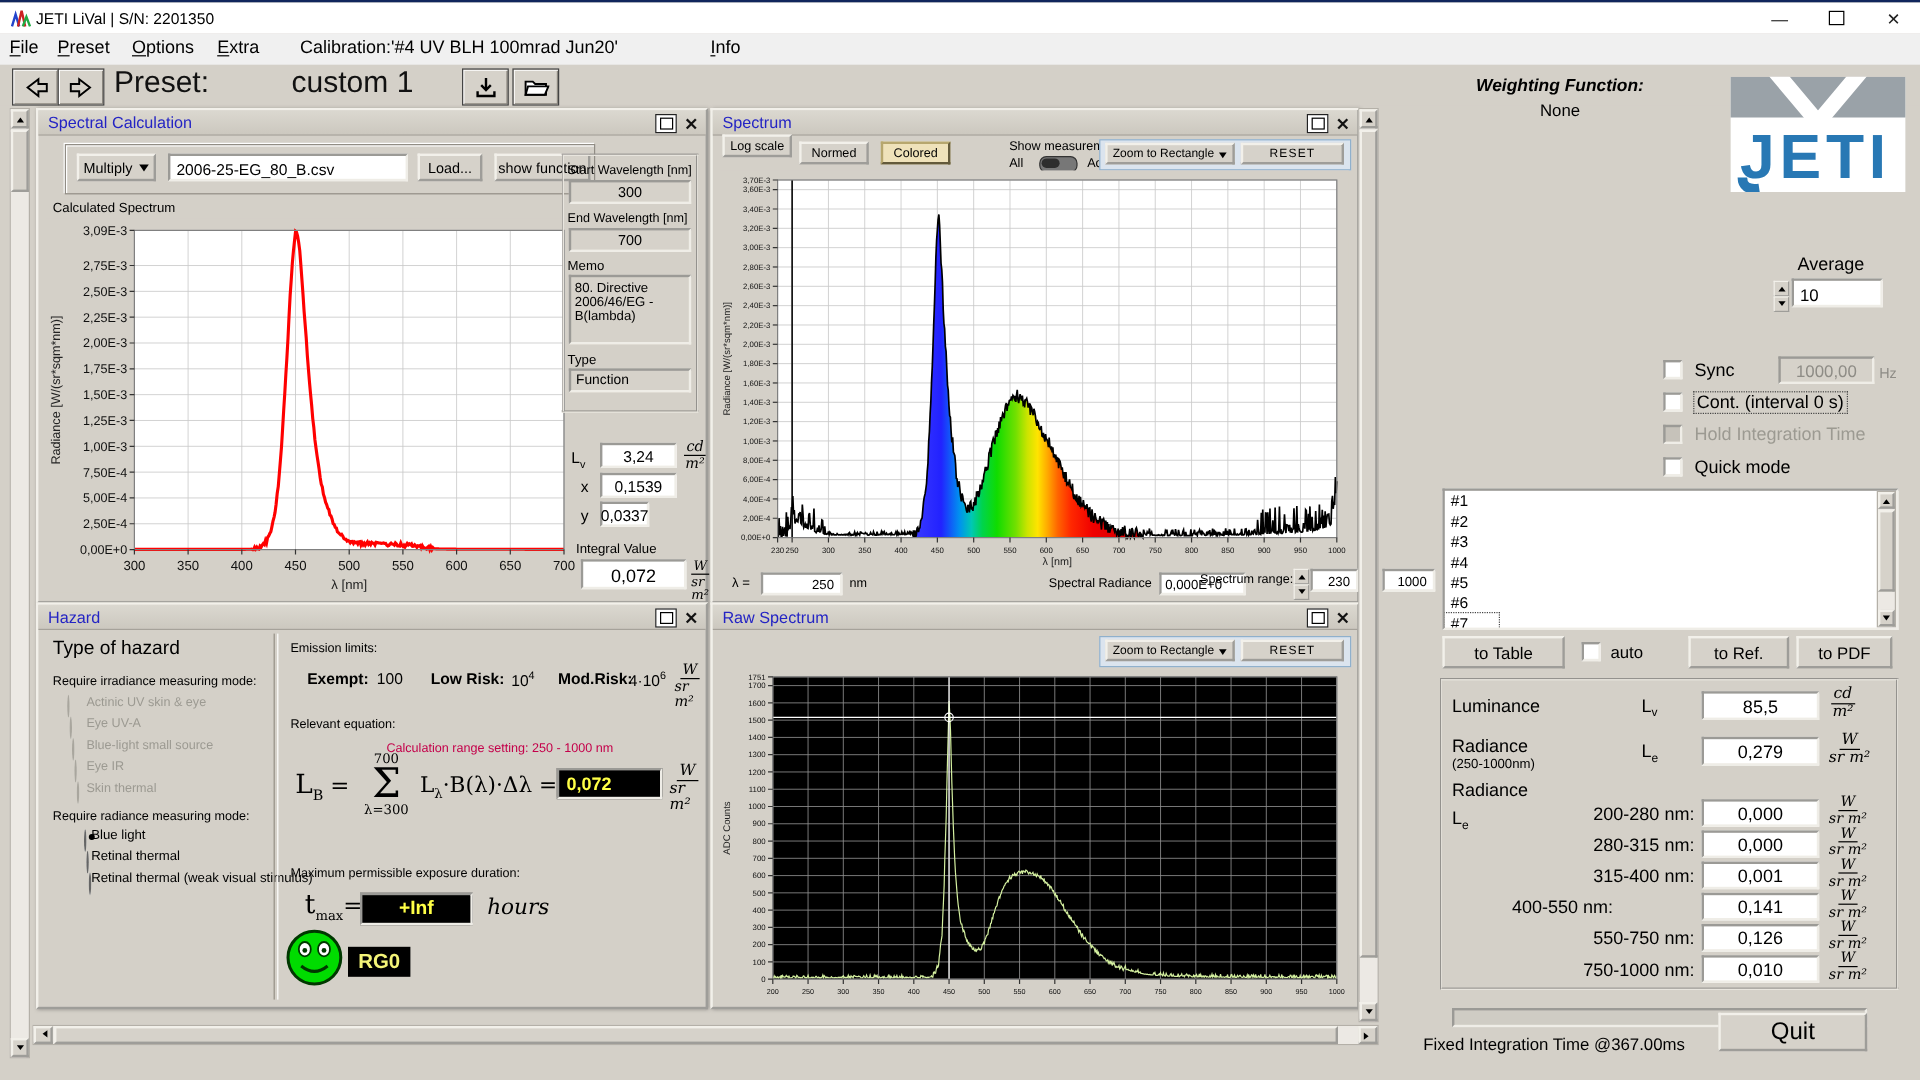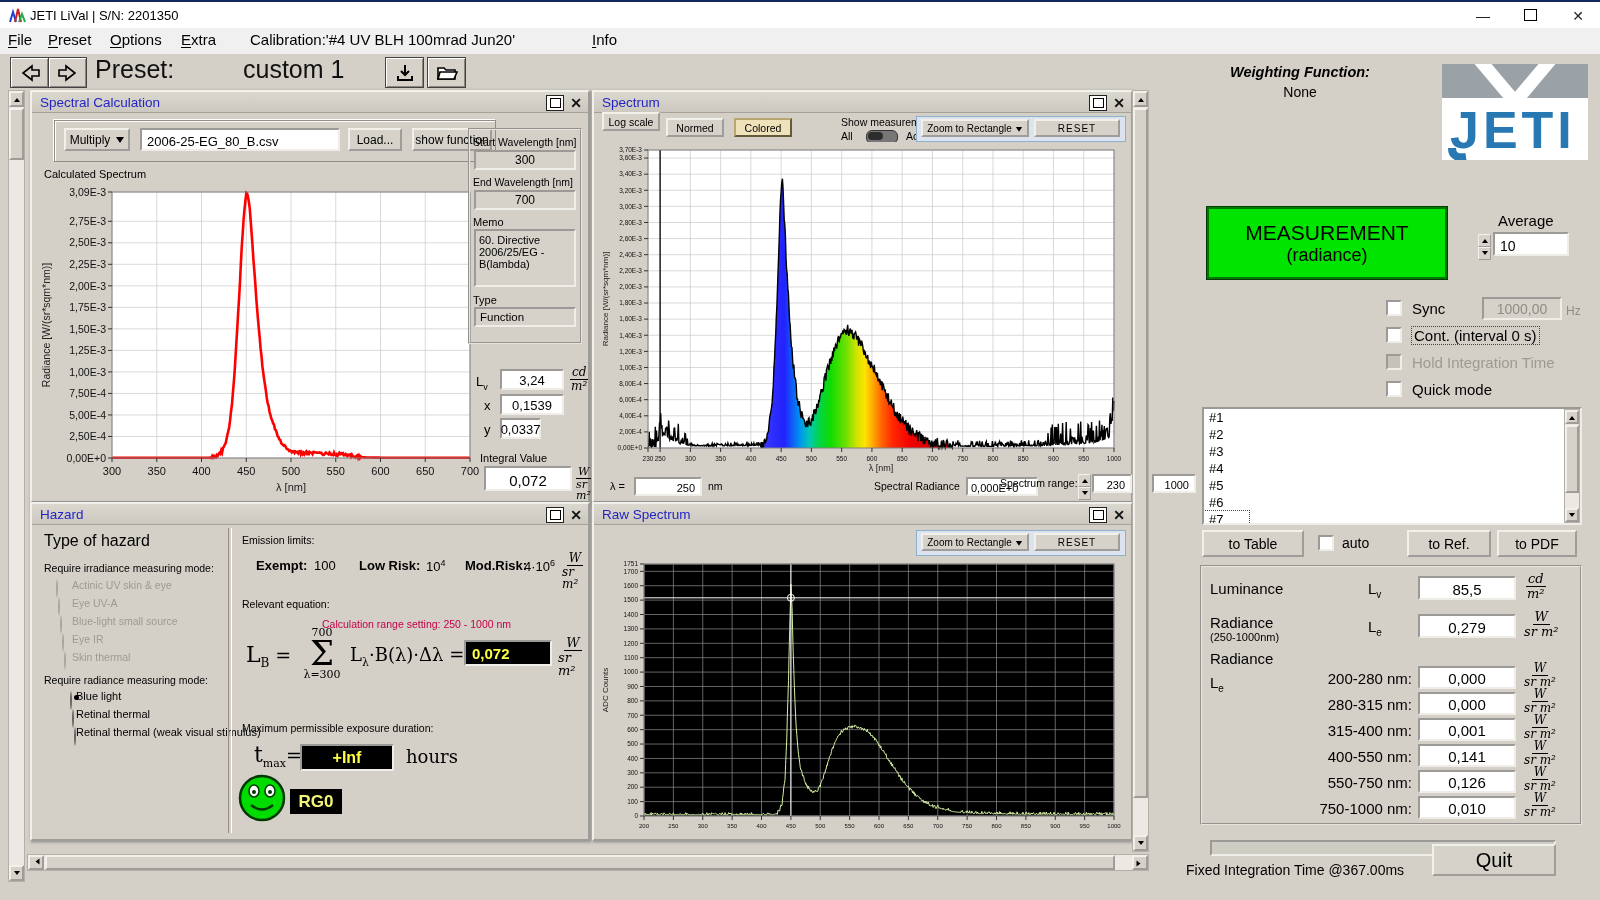--- a/index.html
+++ b/index.html
@@ -224,21 +224,21 @@
     <div class="abs lbl" style="left:441px;top:44px;font-size:10.5px">Start Wavelength [nm]</div>
     <div class="abs fldg" style="left:442px;top:58px;width:102px;height:20px;font-size:12px">
         <span>300</span>
       </div>
     <div class="abs lbl" style="left:441px;top:84px;font-size:10.5px">End Wavelength [nm]</div>
     <div class="abs fldg" style="left:442px;top:98px;width:102px;height:20px;font-size:12px">
         <span>700</span>
       </div>
     <div class="abs lbl" style="left:441px;top:124px;font-size:11px">Memo</div>
     <div class="abs fldg" style="left:442px;top:137px;width:102px;height:58px;font-size:11px;justify-content:flex-start;align-items:flex-start;padding:3px">
-        <span>60. Directive 2006/25/EG - B(lambda)</span>
+        <span>80. Directive 2006/46/EG - B(lambda)</span>
       </div>
     <div class="abs lbl" style="left:441px;top:202px;font-size:11px">Type</div>
     <div class="abs fldg" style="left:442px;top:215px;width:102px;height:20px;font-size:11.5px;justify-content:flex-start;padding-left:4px">
         <span>Function</span>
       </div>
 
     <div class="abs lbl" style="left:444px;top:282px;font-size:13px"><span>L</span><sub style="font-size:9px">v</sub></div>
     <div class="abs fld c" style="left:468px;top:277px;width:64px;height:21px">
         <span>3,24</span>
       </div>
@@ -520,21 +520,21 @@
       </div>
     <span class="abs frac" style="left:526px;top:132px;font-size:13px">
         <span class="fn">W</span>
         <span>sr m²</span>
       </span>
     <div class="abs lbl" style="left:210px;top:218px;font-size:10.5px">Maximum permissible exposure duration:</div>
     <div class="abs serif" style="left:222px;top:238px;font-size:22px"><span>t</span><sub style="font-size:11px">max</sub><span style="font-size:19px">=</span></div>
     <div class="abs blackbox" style="left:268px;top:240px;width:94px;height:27px;font-size:16px;justify-content:center">
         <span>+Inf</span>
       </div>
-    <div class="abs serif" style="left:374px;top:242px;font-size:18px;">hours</div>
+    <div class="abs serif" style="left:374px;top:242px;font-size:18px;font-style:italic">hours</div>
     <svg class="abs" style="left:204px;top:268px" width="52" height="52" viewBox="0 0 52 52">
       <circle cx="26" cy="26" r="22" fill="#00dc00" stroke="#003800" stroke-width="2.5"></circle>
       <ellipse cx="18" cy="19" rx="5" ry="6" fill="#fff" stroke="#003800" stroke-width="1.5"></ellipse>
       <ellipse cx="34" cy="19" rx="5" ry="6" fill="#fff" stroke="#003800" stroke-width="1.5"></ellipse>
       <circle cx="18" cy="20" r="2" fill="#003800"></circle>
         <circle cx="34" cy="20" r="2" fill="#003800"></circle>
       <path d="M15,33 Q26,42 37,33" stroke="#003800" stroke-width="2.5" fill="none"></path>
     </svg>
     <div class="abs" style="left:258px;top:285px;width:52px;height:25px;background:#000;color:#f4f478;font-size:17px;font-weight:bold;display:flex;align-items:center;justify-content:center">RG0</div>
   </div>
@@ -700,24 +700,20 @@
   <div class="abs" style="left:1185px;top:82px;width:230px;text-align:center;font-size:14px;color:#000">None</div>
 
   <svg class="abs" style="left:1442px;top:62px" width="146" height="96" viewBox="0 0 146 96">
     <rect x="0" y="0" width="146" height="96" fill="#fff"></rect>
     <polygon points="0,0 146,0 146,34 0,34" fill="#9aa2a8"></polygon>
     <path d="M36,-6 L73,38 L110,-6" stroke="#fff" stroke-width="13" fill="none"></path>
     <text x="8" y="84" font-size="52" font-weight="bold" fill="#2878b4" font-family="Liberation Sans,sans-serif" letter-spacing="4">JETI</text>
     <path d="M10,84 Q10,95 24,93" stroke="#2878b4" stroke-width="8" fill="none"></path>
   </svg>
 
-  <div class="abs" style="left:1207px;top:205px;width:236px;height:68px;background:#00e400;border:2px solid #007800;box-shadow:0 0 0 1px #003c00;display:flex;flex-direction:column;align-items:center;justify-content:center;color:#000">
-    <span style="font-size:21px">MEASUREMENT</span>
-    <span style="font-size:18px">(radiance)</span>
-  </div>
   <div class="abs lbl" style="left:1498px;top:210px;font-size:15px">Average</div>
   <span class="abs spin" style="left:1478px;top:232px">
       <span class="sb">
         <span class="tri-u"></span>
       </span>
       <span class="sb">
         <span class="tri-d"></span>
       </span>
     </span>
   <div class="abs fld" style="left:1493px;top:230px;width:76px;height:24px;padding-left:5px;font-size:14px">
@@ -811,21 +807,21 @@
       <span>sr m²</span>
     </span>
   <div class="abs" style="left:1260px;top:720px;width:152px;text-align:right;font-size:15px;color:#000">315-400 nm:</div>
   <div class="abs fld c" style="left:1418px;top:716px;width:98px;height:23px;font-size:15px">
       <span>0,001</span>
     </div>
   <span class="abs frac" style="left:1524px;top:712px;font-size:12px">
       <span class="fn">W</span>
       <span>sr m²</span>
     </span>
-  <div class="abs" style="left:1260px;top:746px;width:152px;text-align:right;font-size:15px;color:#000">400-550 nm:</div>
+  <div class="abs" style="left:1260px;top:746px;width:152px;text-align:left;font-size:15px;color:#000">400-550 nm:</div>
   <div class="abs fld c" style="left:1418px;top:742px;width:98px;height:23px;font-size:15px">
       <span>0,141</span>
     </div>
   <span class="abs frac" style="left:1524px;top:738px;font-size:12px">
       <span class="fn">W</span>
       <span>sr m²</span>
     </span>
   <div class="abs" style="left:1260px;top:772px;width:152px;text-align:right;font-size:15px;color:#000">550-750 nm:</div>
   <div class="abs fld c" style="left:1418px;top:768px;width:98px;height:23px;font-size:15px">
       <span>0,126</span>

